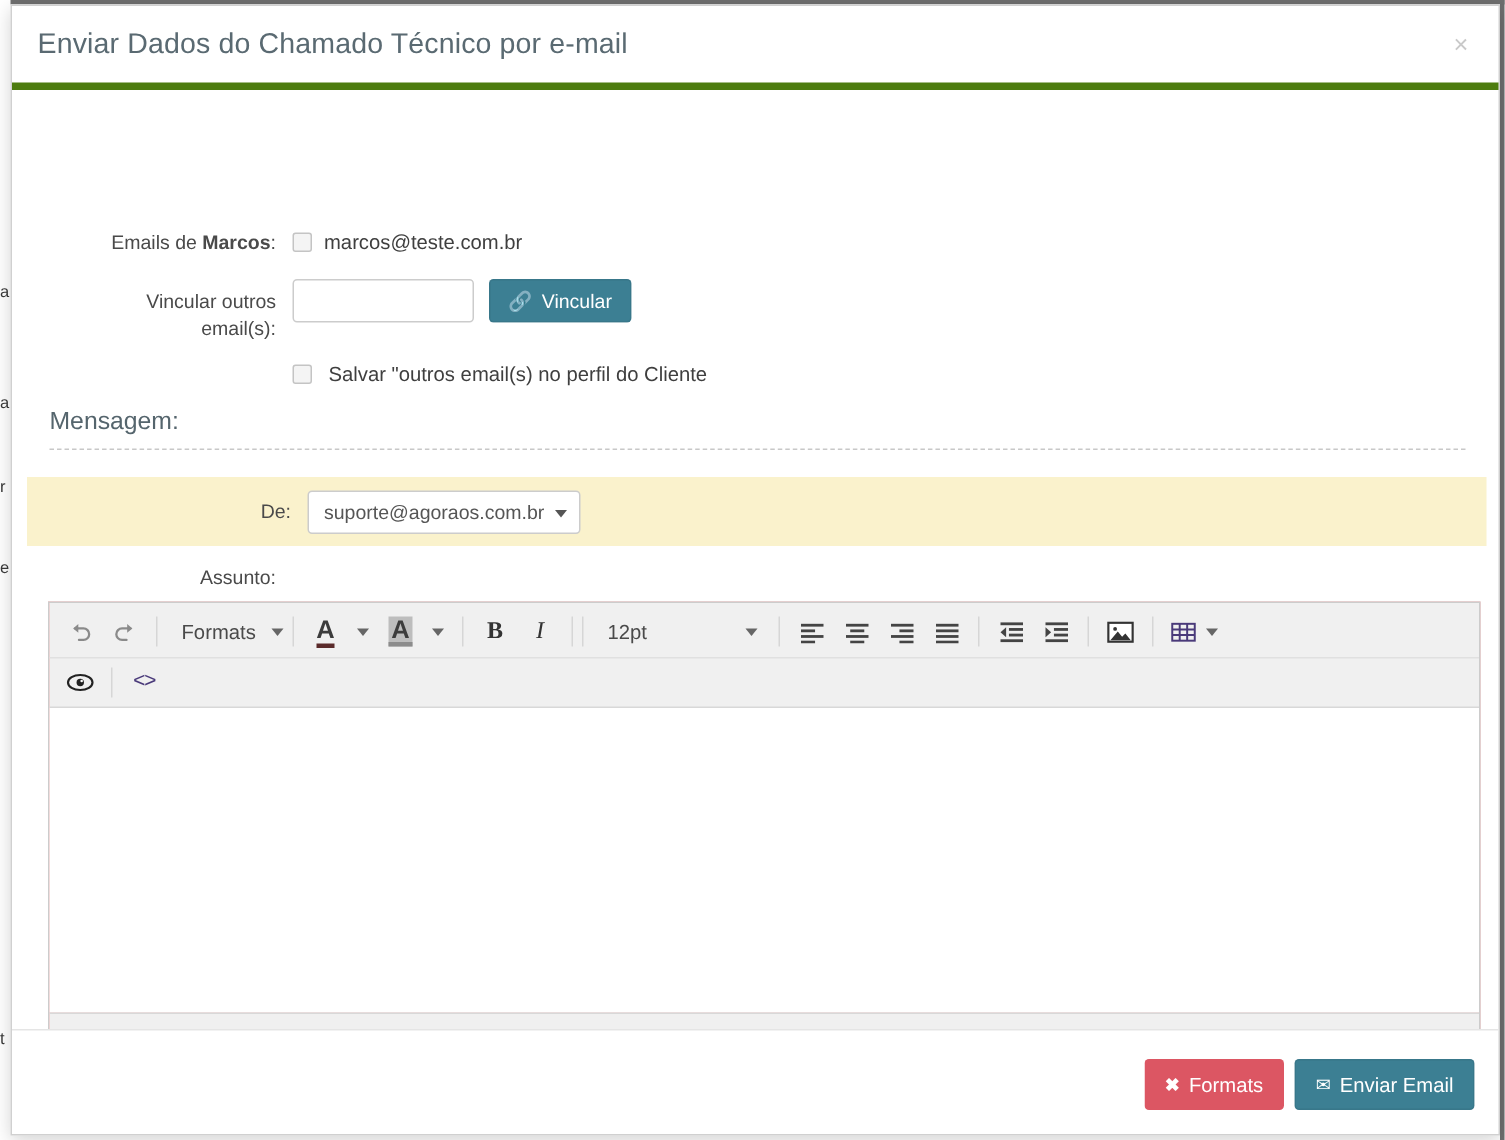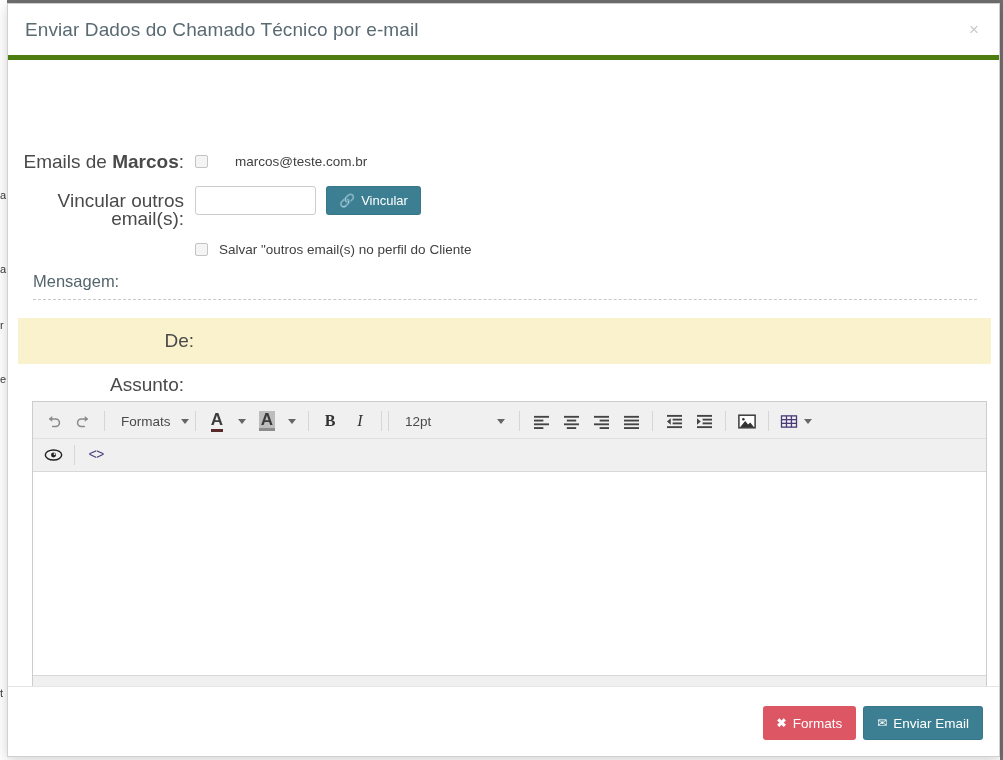--- a/index.html
+++ b/index.html
@@ -68,21 +68,21 @@
   .modal-body {
     position: relative;
     flex: 1 1 auto;
     overflow: hidden;
   }
 
   
   .field-row { position: absolute; display: flex; align-items: flex-start; }
 
   .lbl {
-    font-size: 19px; color: #4a4a4a; text-align: right;
+    font-size: 13px; color: #4a4a4a; text-align: right;
     line-height: 18px;
   }
   .lbl b { font-weight: bold; }
 
   .cb {
     -webkit-appearance: none; appearance: none;
     width: 13px; height: 13px;
     border: 1px solid #c4c4c4; background: #f4f4f4;
     border-radius: 2px; margin: 0; padding: 0;
     display: inline-block; vertical-align: middle;
@@ -233,21 +233,21 @@
 
   <div class="modal-header">
     <div class="modal-title">Enviar Dados do Chamado Técnico por e-mail</div>
     <button class="modal-close">×</button>
   </div>
 
   <div class="modal-body">
 
     <div class="field-row" style="left:0; top:93px; width:520px;">
       <div class="lbl" style="width:176px;"><span>Emails de </span><b>Marcos</b><span>:</span></div>
-      <div style="margin-left:11px; display:flex; align-items:center; gap:27px; padding-top:1px;">
+      <div style="margin-left:11px; display:flex; align-items:center; gap:8px; padding-top:1px;">
         <input type="checkbox" class="cb" style="">
         <span class="email-text">marcos@teste.com.br</span>
       </div>
     </div>
 
     <div class="field-row" style="left:0; top:126px; width:520px;">
       <div class="lbl" style="width:176px; padding-top:6px;">
         <div>Vincular outros</div>
         <div>email(s):</div>
       </div>
@@ -265,20 +265,26 @@
         <input type="checkbox" class="cb" style="">
         <span class="email-text">Salvar "outros email(s) no perfil do Cliente</span>
       </div>
     </div>
 
     <div class="section-title">Mensagem:</div>
     <div class="dashed"></div>
 
     <div class="row-de">
       <div style="position:absolute; left:0; top:14px; width:176px;" class="lbl">De:</div>
+      <div class="sel-wrap" style="position:absolute; left:187px; top:9px;">
+        <select class="sel">
+          <option>suporte@agoraos.com.br</option>
+        </select>
+        <span class="sel-caret"></span>
+      </div>
     </div>
 
     <div class="field-row" style="left:0; top:310px; width:979px;">
       <div class="lbl" style="width:176px; padding-top:6px;">Assunto:</div>
     </div>
 
     <div id="editor">
       <div class="tb">
 
         <div class="tb-row">

